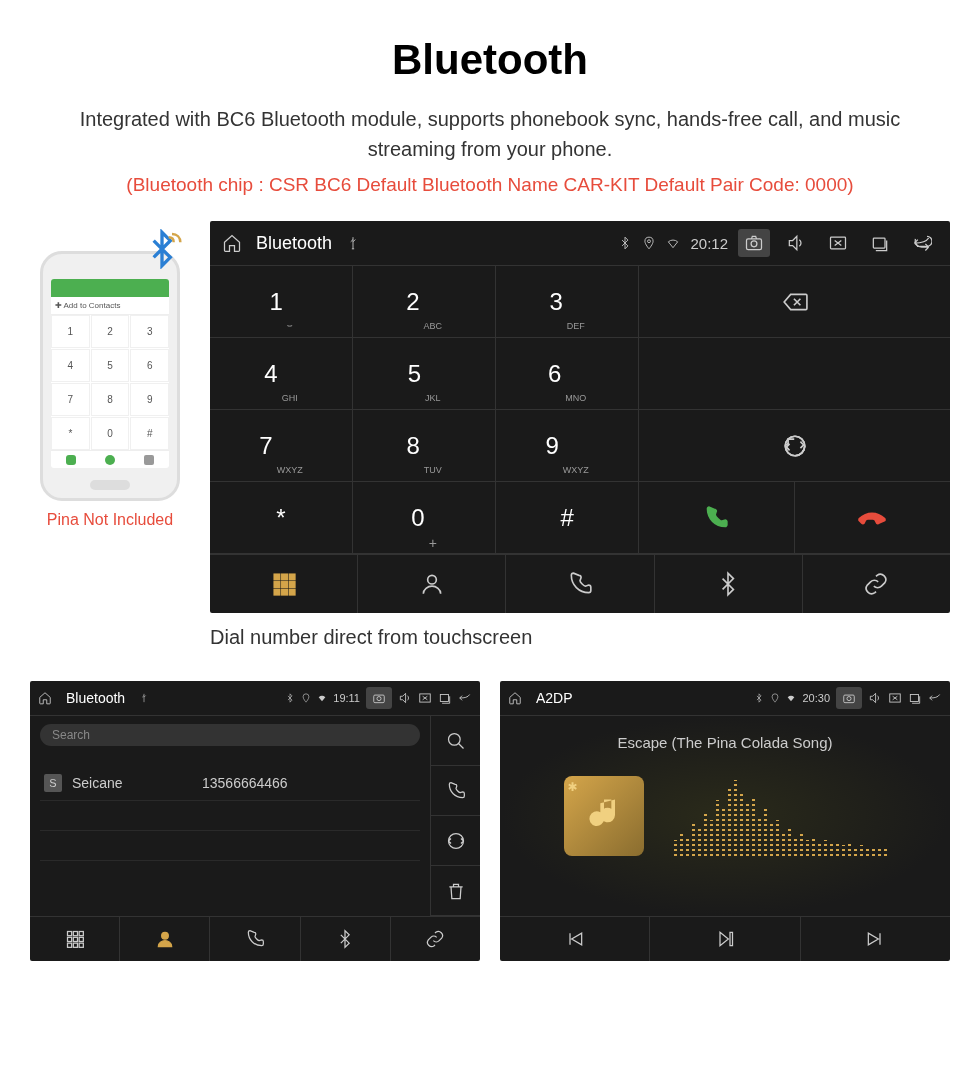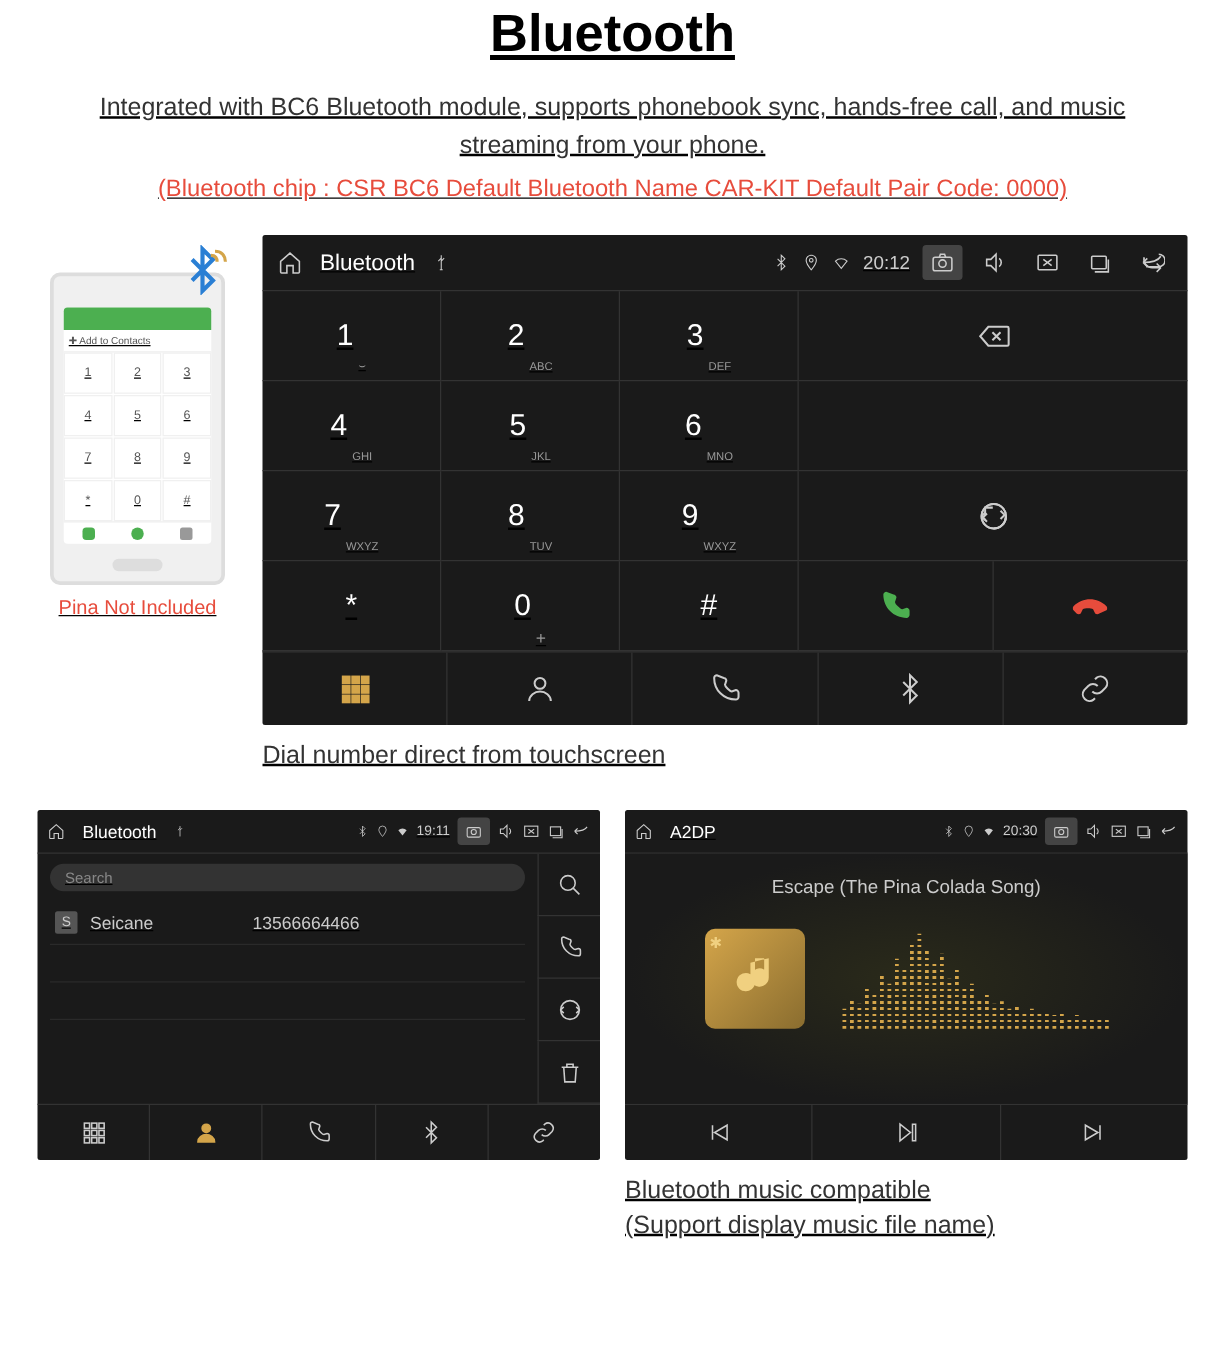--- a/index.html
+++ b/index.html
@@ -1,23 +1,23 @@
 <!DOCTYPE html>
 <html><head>
   <meta charset="utf-8">
   <style>
     * { margin: 0; padding: 0; box-sizing: border-box; }
     body { font-family: -apple-system, Arial, sans-serif; background: #fff; width: 980px; }
-    .container { padding: 3px 30px; text-decoration: underline; }
+    .container { padding: 36px 30px; }
     .title { text-align: center; font-size: 42px; font-weight: bold; color: #000; margin-bottom: 20px; }
     .subtitle { text-align: center; font-size: 20px; color: #333; max-width: 850px; margin: 0 auto 10px; line-height: 1.5; }
     .specs { text-align: center; font-size: 19px; color: #e74c3c; margin-bottom: 25px; }
     .row1 { display: flex; align-items: flex-start; gap: 20px; margin-bottom: 30px; }
     .phone-col { flex: 0 0 160px; text-align: center; }
-    .phone-mock { width: 140px; height: 250px; background: #f0f0f0; border-radius: 8px; border: 3px solid #ddd; position: relative; margin: 30px auto 10px; padding: 25px 8px 30px; }
+    .phone-mock { width: 140px; height: 250px; background: #f0f0f0; border-radius: 22px; border: 3px solid #ddd; position: relative; margin: 30px auto 10px; padding: 25px 8px 30px; }
     .phone-screen { background: #fff; height: 100%; border-radius: 3px; display: flex; flex-direction: column; }
     .phone-header { background: #4caf50; height: 18px; border-radius: 3px 3px 0 0; }
     .phone-addbar { font-size: 8px; padding: 4px; color: #555; border-bottom: 1px solid #eee; text-align: left; }
     .phone-keypad { flex: 1; display: grid; grid-template-columns: repeat(3,1fr); gap: 1px; font-size: 10px; color: #555; }
     .phone-keypad div { display: flex; align-items: center; justify-content: center; border: 1px solid #f0f0f0; }
     .phone-bottom { height: 18px; display: flex; justify-content: space-around; align-items: center; border-top: 1px solid #eee; }
     .phone-bottom span { width: 10px; height: 10px; }
     .phone-home { width: 40px; height: 10px; background: #ddd; border-radius: 6px; position: absolute; bottom: 8px; left: 50%; transform: translateX(-50%); }
     .bt-icon { position: absolute; top: -25px; right: -5px; }
     .phone-caption { color: #e74c3c; font-size: 16px; }
@@ -50,21 +50,21 @@
     
     .row2 { display: flex; gap: 20px; }
     .col { flex: 1; }
     .panel { background: #1a1a1a; border-radius: 2px; }
     .panel .status-bar { font-size: 12px; padding: 6px 8px; }
     .panel .status-title { font-size: 14px; }
     .panel .status-right { gap: 6px; }
     
     .contacts-body { display: flex; height: 200px; }
     .contacts-list { flex: 1; padding: 8px 10px; }
-    .search-box { background: #333; border-radius: 12px; padding: 4px 12px; color: #888; font-size: 12px; margin-bottom: 8px; }
+    .search-box { background: #333; border-radius: 12px; padding: 4px 12px; color: #888; font-size: 12px; margin-bottom: 20px; }
     .contact-row { display: flex; align-items: center; gap: 10px; padding: 8px 4px; color: #ccc; font-size: 14px; border-bottom: 1px solid #2a2a2a; }
     .contact-badge { background: #555; color: #ccc; width: 18px; height: 18px; display: flex; align-items: center; justify-content: center; font-size: 11px; border-radius: 2px; }
     .contact-name { flex: 0 0 120px; }
     .contacts-side { width: 50px; display: flex; flex-direction: column; }
     .side-btn { flex: 1; display: flex; align-items: center; justify-content: center; border-bottom: 1px solid #333; border-left: 1px solid #333; }
     
     .panel .bottom-tabs .tab { height: 44px; }
     
     .music-body { height: 200px; display: flex; flex-direction: column; align-items: center; justify-content: center; position: relative; background: radial-gradient(ellipse at center, #2a2a1a 0%, #1a1a1a 70%); }
     .music-track { color: #ccc; font-size: 15px; position: absolute; top: 18px; }
@@ -574,18 +574,15 @@
                 <path d="M6 4l10 8-10 8zM18 4h3v16h-3z"></path>
               </svg>
             </div>
           <div class="tab">
               <svg class="ico" viewBox="0 0 24 24" fill="#ccc" stroke="none">
                 <path d="M18 5v14M4 5v14l12-7z"></path>
               </svg>
             </div>
         </div>
       </div>
-      <p class="caption">
-        <span>Bluetooth music compatible</span><br><span>(Support display music file name)</span>
-      </p>
     </div>
   </div>
 </div>
 
 </body></html>

